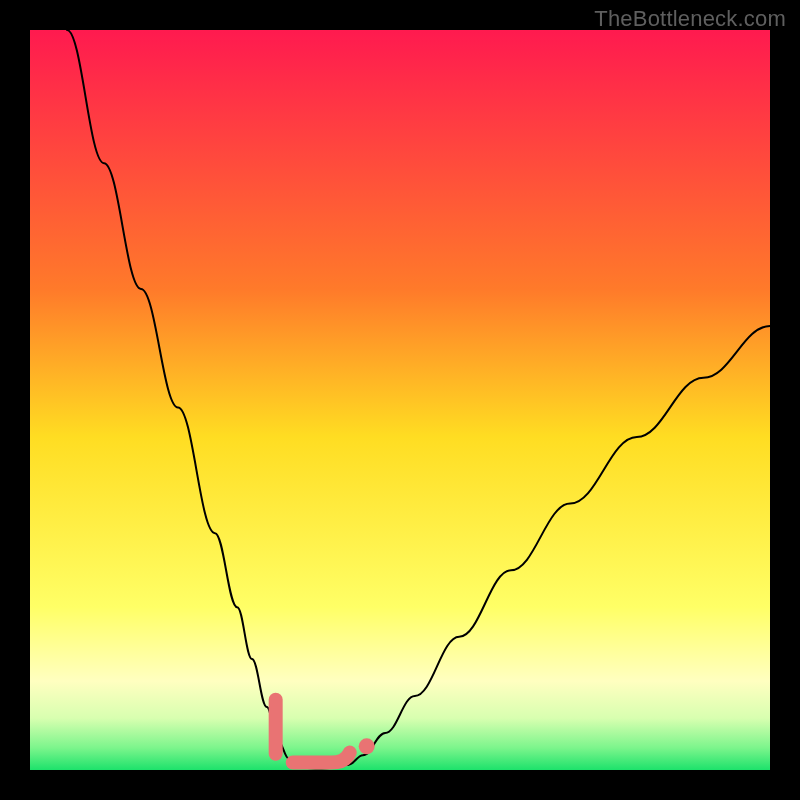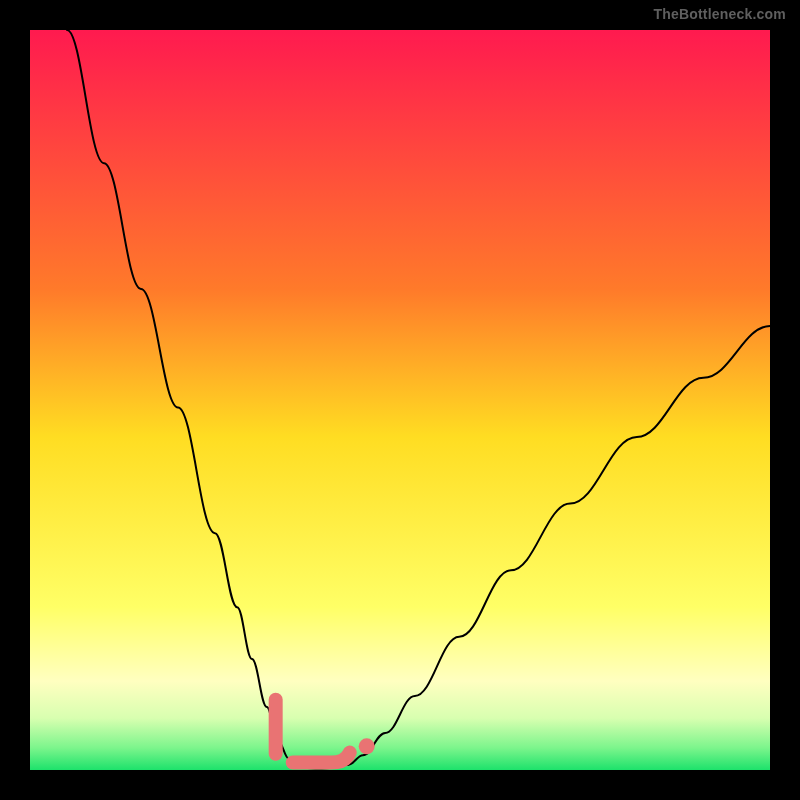--- a/index.html
+++ b/index.html
@@ -14,22 +14,22 @@
   .frame {
     position: absolute;
     inset: 0;
     background: #000;
   }
   .watermark {
     position: absolute;
     top: 6px;
     right: 14px;
     color: #5f5f5f;
-    font-size: 14px;
-    font-weight: 700;
+    font-size: 22px;
+    font-weight: 400;
     letter-spacing: 0.2px;
     pointer-events: none;
     z-index: 10;
   }
   .plot-wrap {
     position: absolute;
     left: 30px;
     top: 30px;
     width: 740px;
     height: 740px;

